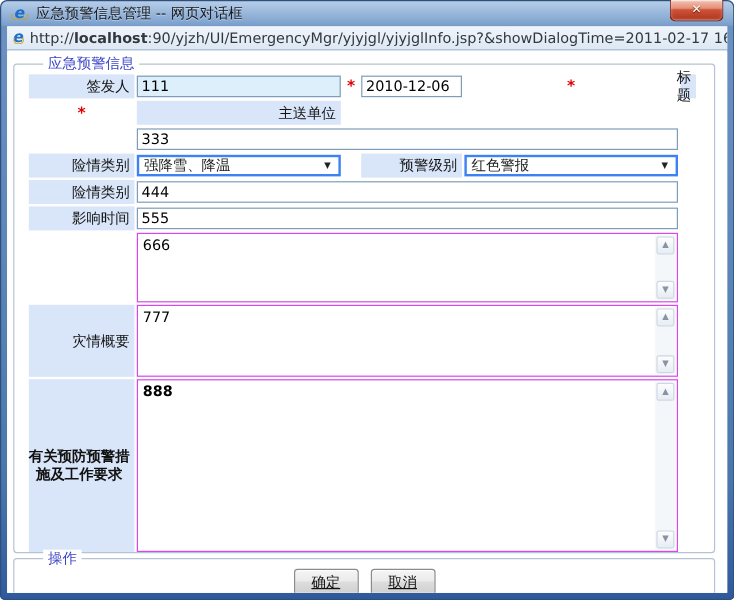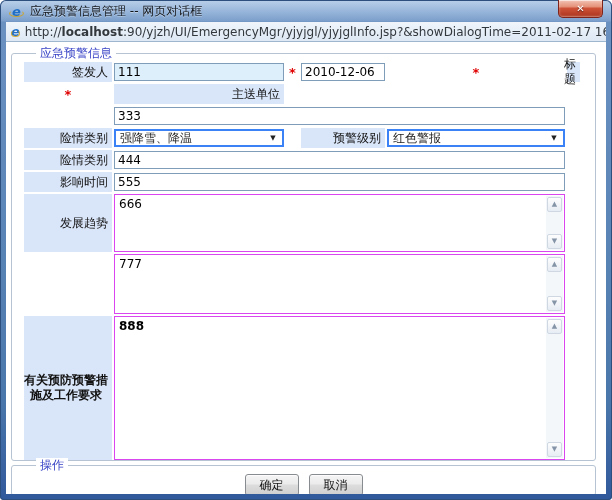--- a/index.html
+++ b/index.html
@@ -62,21 +62,21 @@
     background:linear-gradient(180deg,#fdfdfd,#e7edf4);display:flex;align-items:center;justify-content:center;
     font-size:7px;color:#8595a7;cursor:pointer;}
   .sbtn.up{top:1px;} .sbtn.down{bottom:1px;}
 
   
   .btnrow{display:flex;justify-content:center;gap:10px;margin-top:8px;}
   .btn{min-width:54px;height:22px;padding:0 14px;border:1px solid #888c90;border-radius:3px;
     background:linear-gradient(180deg,#f5f5f5 0%,#ebebeb 45%,#dddddd 50%,#cfcfcf 100%);
     box-shadow:inset 0 1px 0 rgba(255,255,255,.8);
     font:12px "DejaVu Sans","Liberation Sans",sans-serif;color:#111;cursor:pointer;
-    display:inline-flex;align-items:center;justify-content:center;line-height:1;}
+    display:inline-flex;align-items:center;justify-content:center;line-height:1;text-decoration:underline;}
 </style>
 </head>
 <body>
 
 <div class="window">
 
   <div class="titlebar">
     <span class="ie-icon">e</span>
     <span class="title-text">应急预警信息管理 -- 网页对话框</span>
     <div class="close-btn">
@@ -139,32 +139,32 @@
             <input class="tbx" value="444" style="">
           </div>
           <div class="star h20"></div>
 
           <div class="lbl h20">影响时间</div>
           <div class="cell h20 span4">
             <input class="tbx" value="555" style="">
           </div>
           <div class="star h20"></div>
 
-          <div class="lbl h58">发展趋势</div>
           <div class="cell h58 span4">
             <div class="tarea">
               <span>666</span>
               <div class="vscroll">
                 <div class="sbtn up">▲</div>
                 <div class="sbtn down">▼</div>
               </div>
             </div>
           </div>
           <div class="star h58"></div>
 
+          <div class="lbl h62">灾情概要</div>
           <div class="cell h62 span4">
             <div class="tarea">
               <span>777</span>
               <div class="vscroll">
                 <div class="sbtn up">▲</div>
                 <div class="sbtn down">▼</div>
               </div>
             </div>
           </div>
           <div class="star h62"></div>

